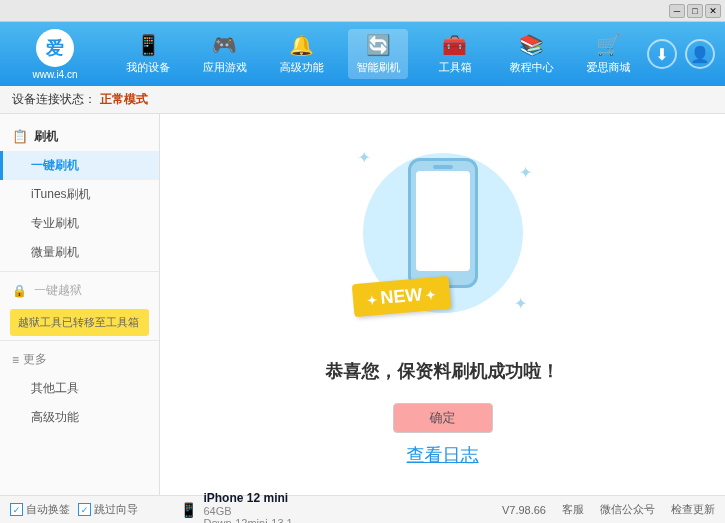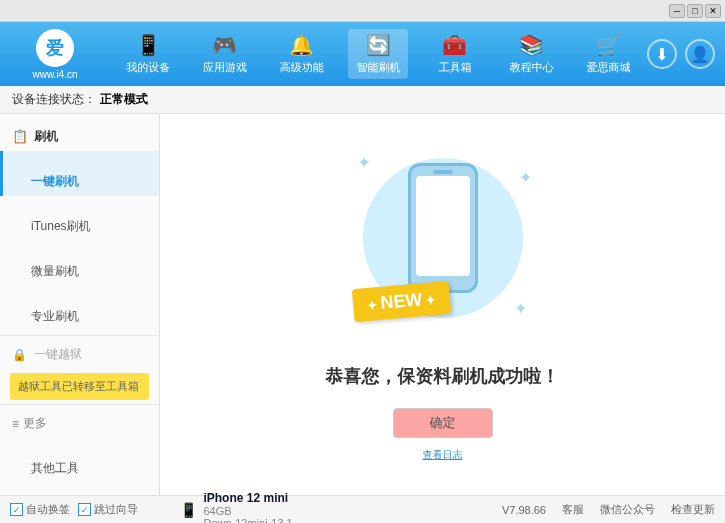--- a/index.html
+++ b/index.html
@@ -127,21 +127,21 @@
       align-items: center;
       padding: 0 12px;
       font-size: 12px;
       color: #666;
     }
     .status-label {
       color: #333;
       font-weight: normal;
     }
     .status-value {
-      color: #000000;
+      color: #c2410c;
       font-weight: bold;
       margin-left: 4px;
     }
 
     
     .sidebar {
       width: 160px;
       background: #fafafa;
       border-right: 1px solid #e0e0e0;
       overflow-y: auto;
@@ -153,21 +153,21 @@
       padding: 6px 12px;
       font-size: 12px;
       color: #333;
       font-weight: bold;
     }
     .sidebar-section-title .icon {
       margin-right: 6px;
       font-size: 13px;
     }
     .sidebar-item {
-      padding: 22px 12px 6px 28px;
+      padding: 6px 12px 6px 28px;
       font-size: 12px;
       color: #555;
       cursor: pointer;
       border-left: 3px solid transparent;
     }
     .sidebar-item.active {
       color: #2196e8;
       border-left: 3px solid #2196e8;
       background: #e3f2fd;
       font-weight: bold;
@@ -306,21 +306,21 @@
       cursor: pointer;
       font-size: 13px;
       color: #555;
       display: flex;
       align-items: center;
       justify-content: center;
       margin-bottom: 10px;
     }
     .secondary-link {
       color: #2196e8;
-      font-size: 10px;
+      font-size: 18px;
       cursor: pointer;
       text-decoration: underline;
     }
 
     
     .bottom-bar {
       height: 28px;
       background: #f5f5f5;
       border-top: 1px solid #e0e0e0;
       display: flex;
@@ -439,24 +439,24 @@
       <span class="icon">📋</span>
       <span>刷机</span>
     </div>
     <div class="sidebar-item active">
       <span>一键刷机</span>
     </div>
     <div class="sidebar-item">
       <span>iTunes刷机</span>
     </div>
     <div class="sidebar-item">
+      <span>专业刷机</span>
+    </div>
+    <div class="sidebar-item">
       <span>微量刷机</span>
-    </div>
-    <div class="sidebar-item">
-      <span>专业刷机</span>
     </div>
 
     <div class="sidebar-divider"></div>
 
     <div class="sidebar-section-header">
       <span class="icon">🔒</span>
       <span class="sidebar-item disabled" style="padding:0;">一键越狱</span>
     </div>
     <div class="sidebar-note">越狱工具已转移至工具箱</div>
 

